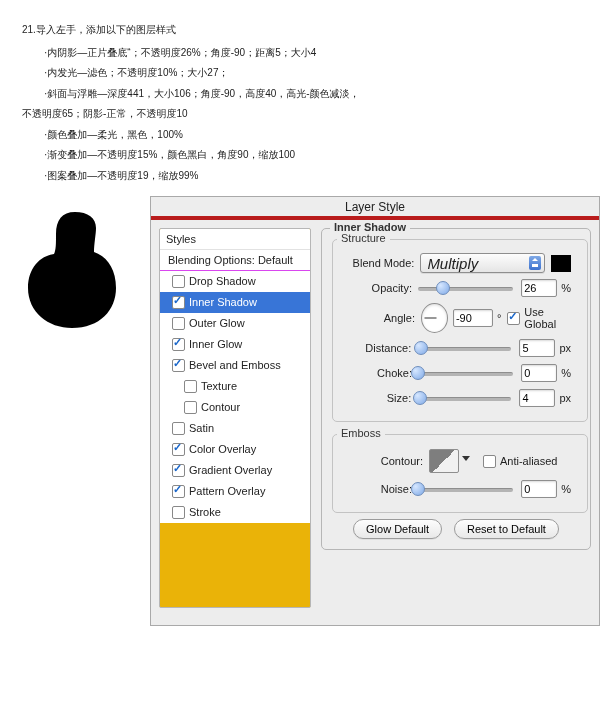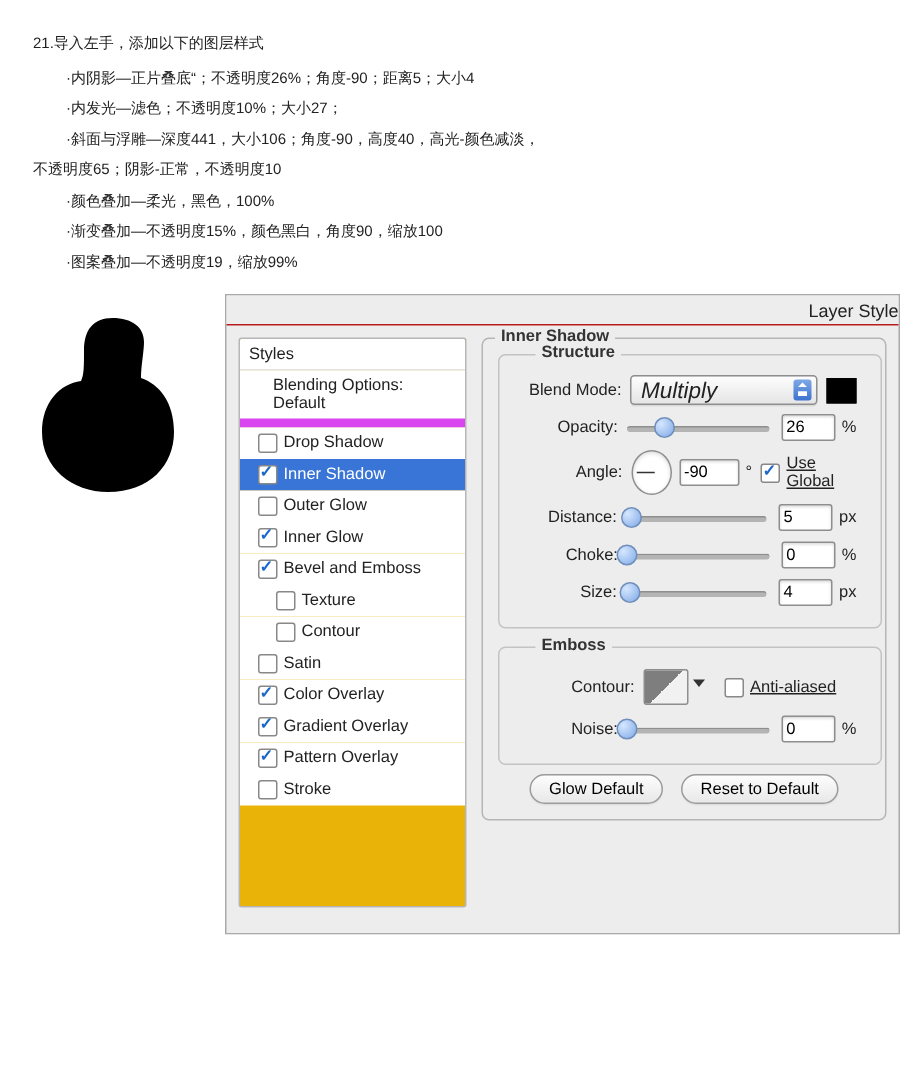--- a/index.html
+++ b/index.html
@@ -38,24 +38,24 @@
   .panel {
     flex: 1 0 auto;
     border: 1px solid #a9a9a9;
     background: #ededed;
     font-family: "Lucida Grande", Tahoma, Arial, sans-serif;
     font-size: 11px;
     width: 440px;
     box-sizing: border-box;
   }
   .panel-title {
-    text-align: right;
+    text-align: center;
     font-size: 12px;
     padding: 3px 0 2px;
-    border-bottom: 1px solid #b91c1c;
+    border-bottom: 4px solid #b91c1c;
     background: #ededed;
     font-weight: normal;
   }
   .panel-body {
     display: flex;
     padding: 8px 0 0 8px;
     gap: 10px;
     height: 405px;
     box-sizing: border-box;
   }
@@ -68,24 +68,24 @@
     box-sizing: border-box;
     overflow: hidden;
   }
   .styles-header {
     padding: 4px 6px;
     font-size: 11px;
     background: #fff;
     border-bottom: 1px solid #e2e2e2;
   }
   .blending-row {
-    padding: 4px 22px;
-    font-size: 11px;
-    background: #fff;
-    border-bottom: 6px solid #d946ef;
+    padding: 4px 8px;
+    font-size: 11px;
+    background: #fff;
+    border-bottom: 1px solid #d946ef;
   }
   .style-row {
     display: flex;
     align-items: flex-start;
     padding: 4px 6px 4px 12px;
     gap: 4px;
     background: #fff;
   }
   .style-row.selected {
     background: #3875d7;
@@ -148,25 +148,25 @@
     border-radius: 5px;
     padding: 8px 6px 8px 6px;
     margin-top: 4px;
     position: relative;
     width:256px;
     box-sizing:border-box;
   }
   .sub-group-label {
     position: absolute;
     top: -8px;
-    left: 24px;
+    left: 4px;
     background: #ededed;
     padding: 0 4px;
     font-size: 11px;
-    font-weight: bold;
+    font-weight: normal;
     color: #333;
   }
   .row {
     display: flex;
     align-items: center;
     margin: 5px 10px;
     height: 20px;
   }
   .row-label {
     width: 74px;
@@ -313,21 +313,21 @@
     box-sizing: border-box;
     box-shadow: 0 1px 0 rgba(0,0,0,0.05);
   }
   .btn-row {
     display: flex;
     gap: 12px;
     justify-content: center;
     margin-top: 6px;
   }
   .cb-inline {
-    display:inline-flex; align-items:center; gap:4px; font-size:11px;text-decoration:underline;
+    display:inline-flex; align-items:center; gap:4px; font-size:11px;
   }
 </style>
 </head>
 <body>
 
 <div class="instructions">
   <div class="title">21.导入左手，添加以下的图层样式</div>
   <div class="bullet">·内阴影—正片叠底“；不透明度26%；角度-90；距离5；大小4</div>
   <div class="bullet">·内发光—滤色；不透明度10%；大小27；</div>
   <div class="bullet">·斜面与浮雕—深度441，大小106；角度-90，高度40，高光-颜色减淡，</div>

